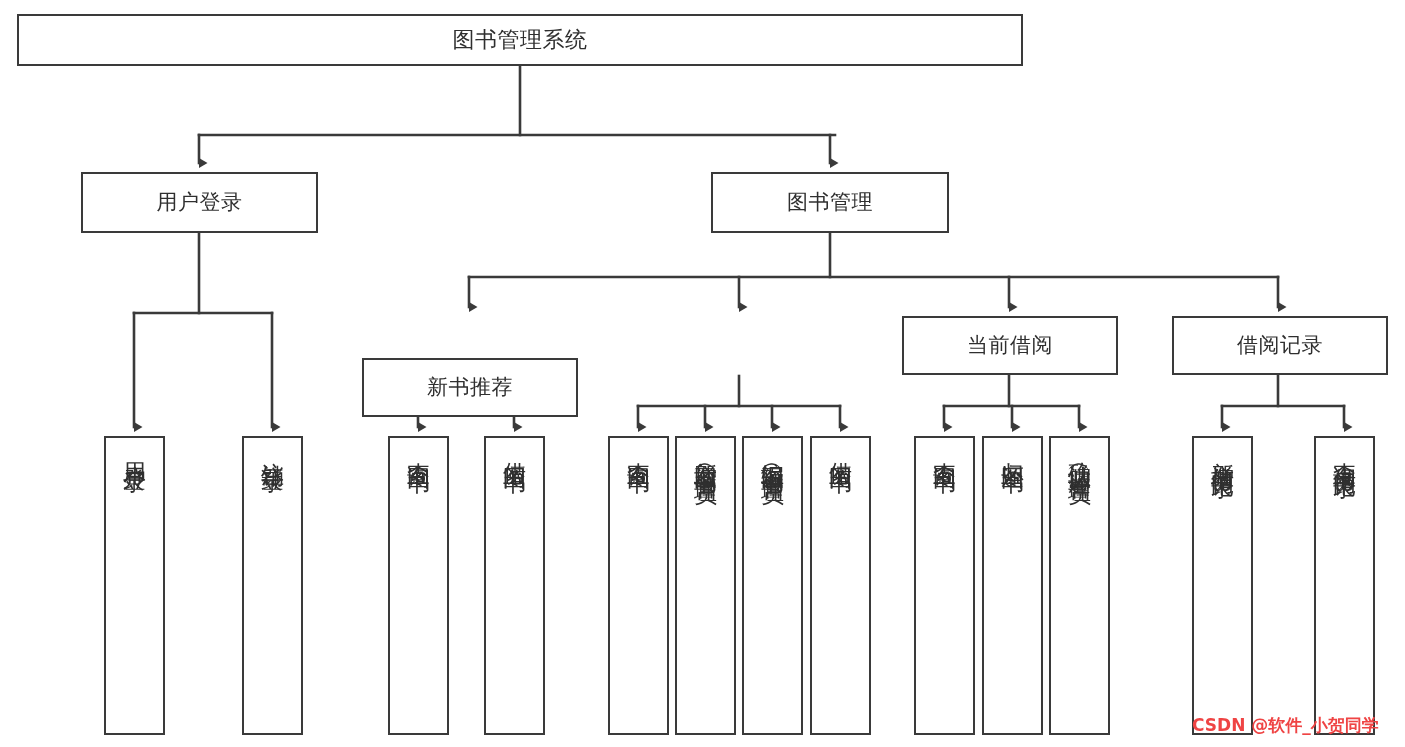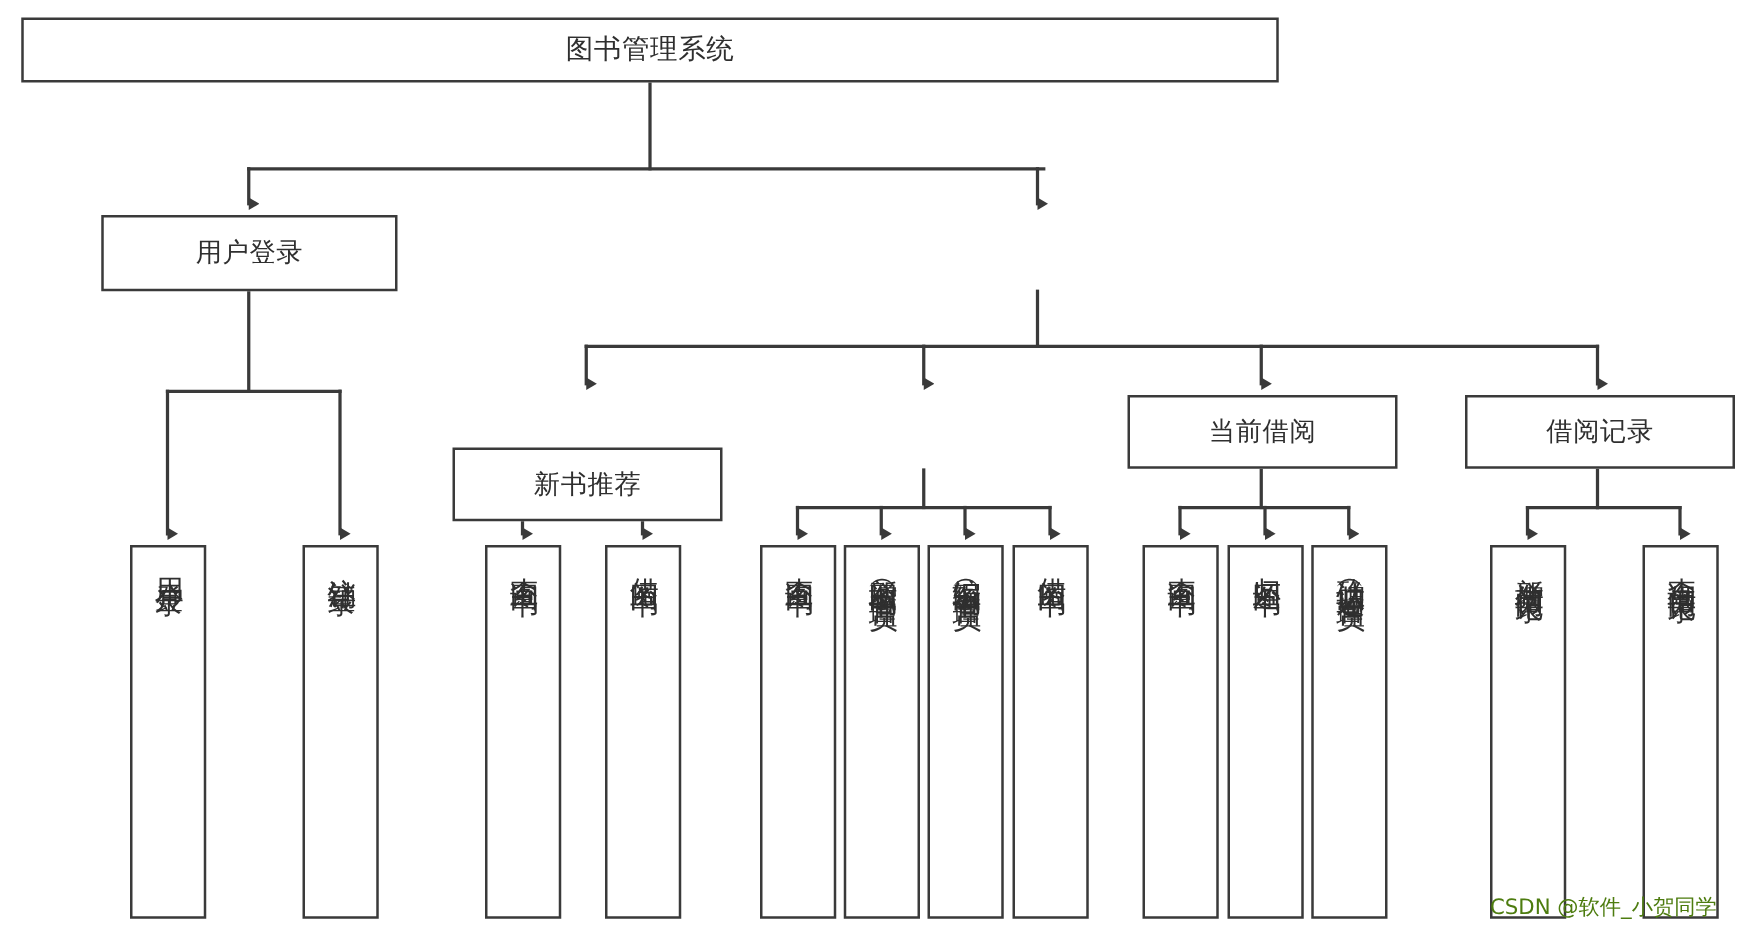--- a/index.html
+++ b/index.html
@@ -58,25 +58,26 @@
   .node.vert .node-label {
     writing-mode: vertical-rl;
     text-orientation: upright;
     font-size: 23px;
     letter-spacing: 3px;
     line-height: 1;
     max-height: 100%;
   }
   .watermark {
     position: absolute;
-    color: #4d7c0f;
+    color: #ef4444;
     font-size: 17px;
     font-family: "DejaVu Sans", "Liberation Sans", sans-serif;
     white-space: nowrap;
     z-index: 5;
+    font-weight: bold;
   }
 </style>
 </head>
 <body>
 
 <div id="diagram-canvas">
 
   <svg id="edge-layer" viewBox="0 0 1405 747" width="1405" height="747" xmlns="http://www.w3.org/2000/svg">
     <defs>
       <marker id="arrowDown" markerWidth="10" markerHeight="9" refX="5" refY="8.5" orient="auto-start-reverse" markerUnits="userSpaceOnUse">
@@ -130,20 +131,23 @@
   </svg>
 
   <div class="node root horiz" style="left:17px; top:14px; width:1006px; height:52px;">
     <span class="node-label">图书管理系统</span>
   </div>
 
   <div class="node horiz" style="left:81px; top:172px; width:237px; height:61px;">
     <span class="node-label">用户登录</span>
   </div>
 
+  <div class="node horiz" style="left:711px; top:172px; width:238px; height:61px;">
+    <span class="node-label">图书管理</span>
+  </div>
 
   <div class="node horiz" style="left:362px; top:316px; width:216px; height:59px;margin-top:42px;">
     <span class="node-label">新书推荐</span>
   </div>
 
 
   <div class="node horiz" style="left:1172px; top:316px; width:216px; height:59px;">
     <span class="node-label">借阅记录</span>
   </div>
 

